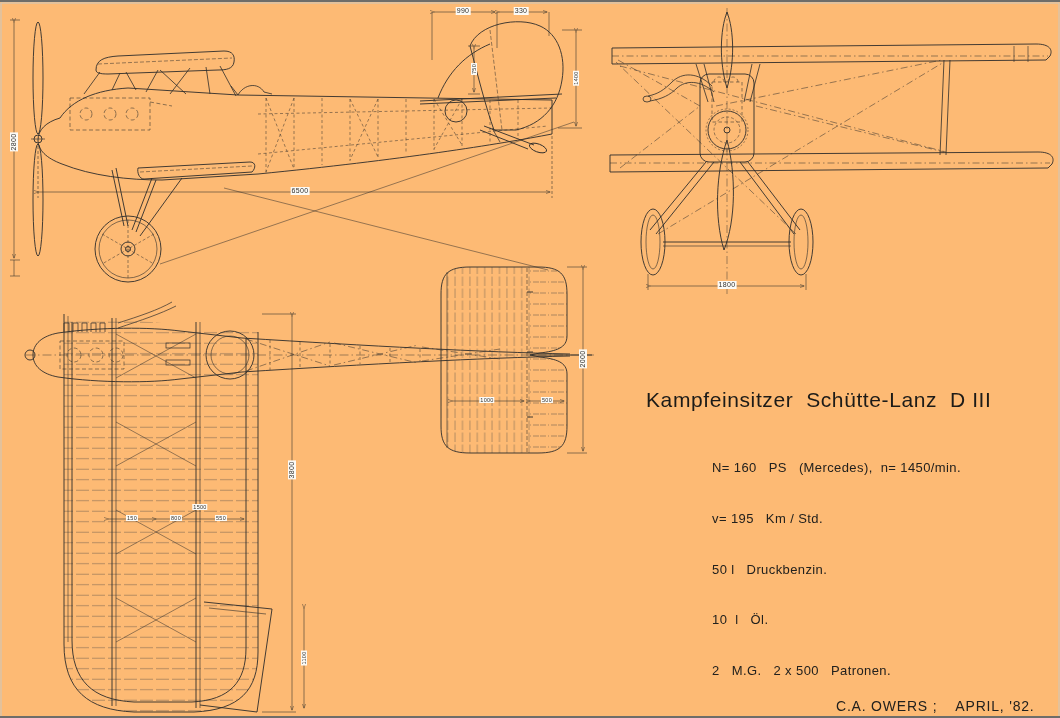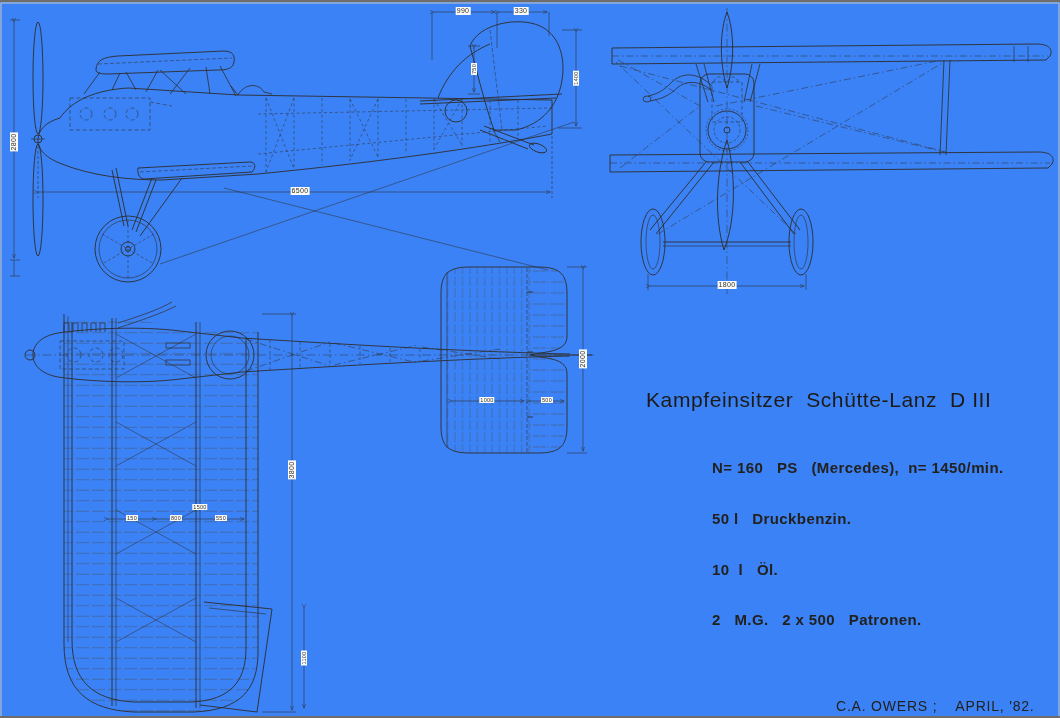--- a/index.html
+++ b/index.html
@@ -1,27 +1,27 @@
 <!DOCTYPE html>
 <html><head>
 <meta charset="utf-8">
 <style>
   html,body{margin:0;padding:0;background:#d8d7d3;}
   #stage{
     position:relative;width:1060px;height:718px;margin:0 auto;
-    background:#3b82f6;overflow:hidden;
+    background:#fdba74;overflow:hidden;
     border-top:2px solid #6e6d69;border-bottom:2px solid #6e6d69;
     box-sizing:border-box;
     font-family:"Liberation Sans","DejaVu Sans",sans-serif;
     color:#242320;
   }
   #art{position:absolute;left:0;top:0;}
   .txt{position:absolute;white-space:pre;}
   .title{font-size:21px;letter-spacing:.6px;color:#1c1b18;}
-  .spec{font-size:15px;line-height:14.8px;letter-spacing:.4px;color:#22211e;font-weight:bold;}
+  .spec{font-size:13px;line-height:14.8px;letter-spacing:.4px;color:#22211e;}
   .traced{font-size:10.5px;line-height:17px;letter-spacing:.8px;color:#22211e;}
   .sig{font-size:14px;letter-spacing:.8px;color:#22211e;}
   .dim{
     position:absolute;font-size:7px;letter-spacing:.3px;color:#33322f;
     background:#fbfaf6;padding:0 1px;transform:translate(-50%,-50%);
     line-height:8px;
   }
   .dim.v{transform:translate(-50%,-50%) rotate(-90deg);}
   .dim.tiny{font-size:5.5px;line-height:6px;}
 </style>
@@ -337,20 +337,21 @@
       <path d="M156,517 H196"></path>
           <path d="M196,517 H244" marker-end="url(#ar)"></path>
     </g>
   </g>
 </svg>
 
   <div class="txt title" style="left:646px;top:386px;">Kampfeinsitzer  Schütte-Lanz  D III</div>
 
   <div class="txt" style="left:712px;top:423px;">
     <div class="spec">N= 160   PS   (Mercedes),  n= 1450/min.</div>
+    <div class="spec">v= 195   Km / Std.</div>
     <div class="spec">50 l   Druckbenzin.</div>
     <div class="spec">10  l   Öl.</div>
     <div class="spec">2   M.G.   2 x 500   Patronen.</div>
     
   </div>
 
 
   <div class="txt sig" style="left:836px;top:696px;">C.A. OWERS ;    APRIL, '82.</div>
 
   <span class="dim" style="left:463px;top:9px;">990</span>

